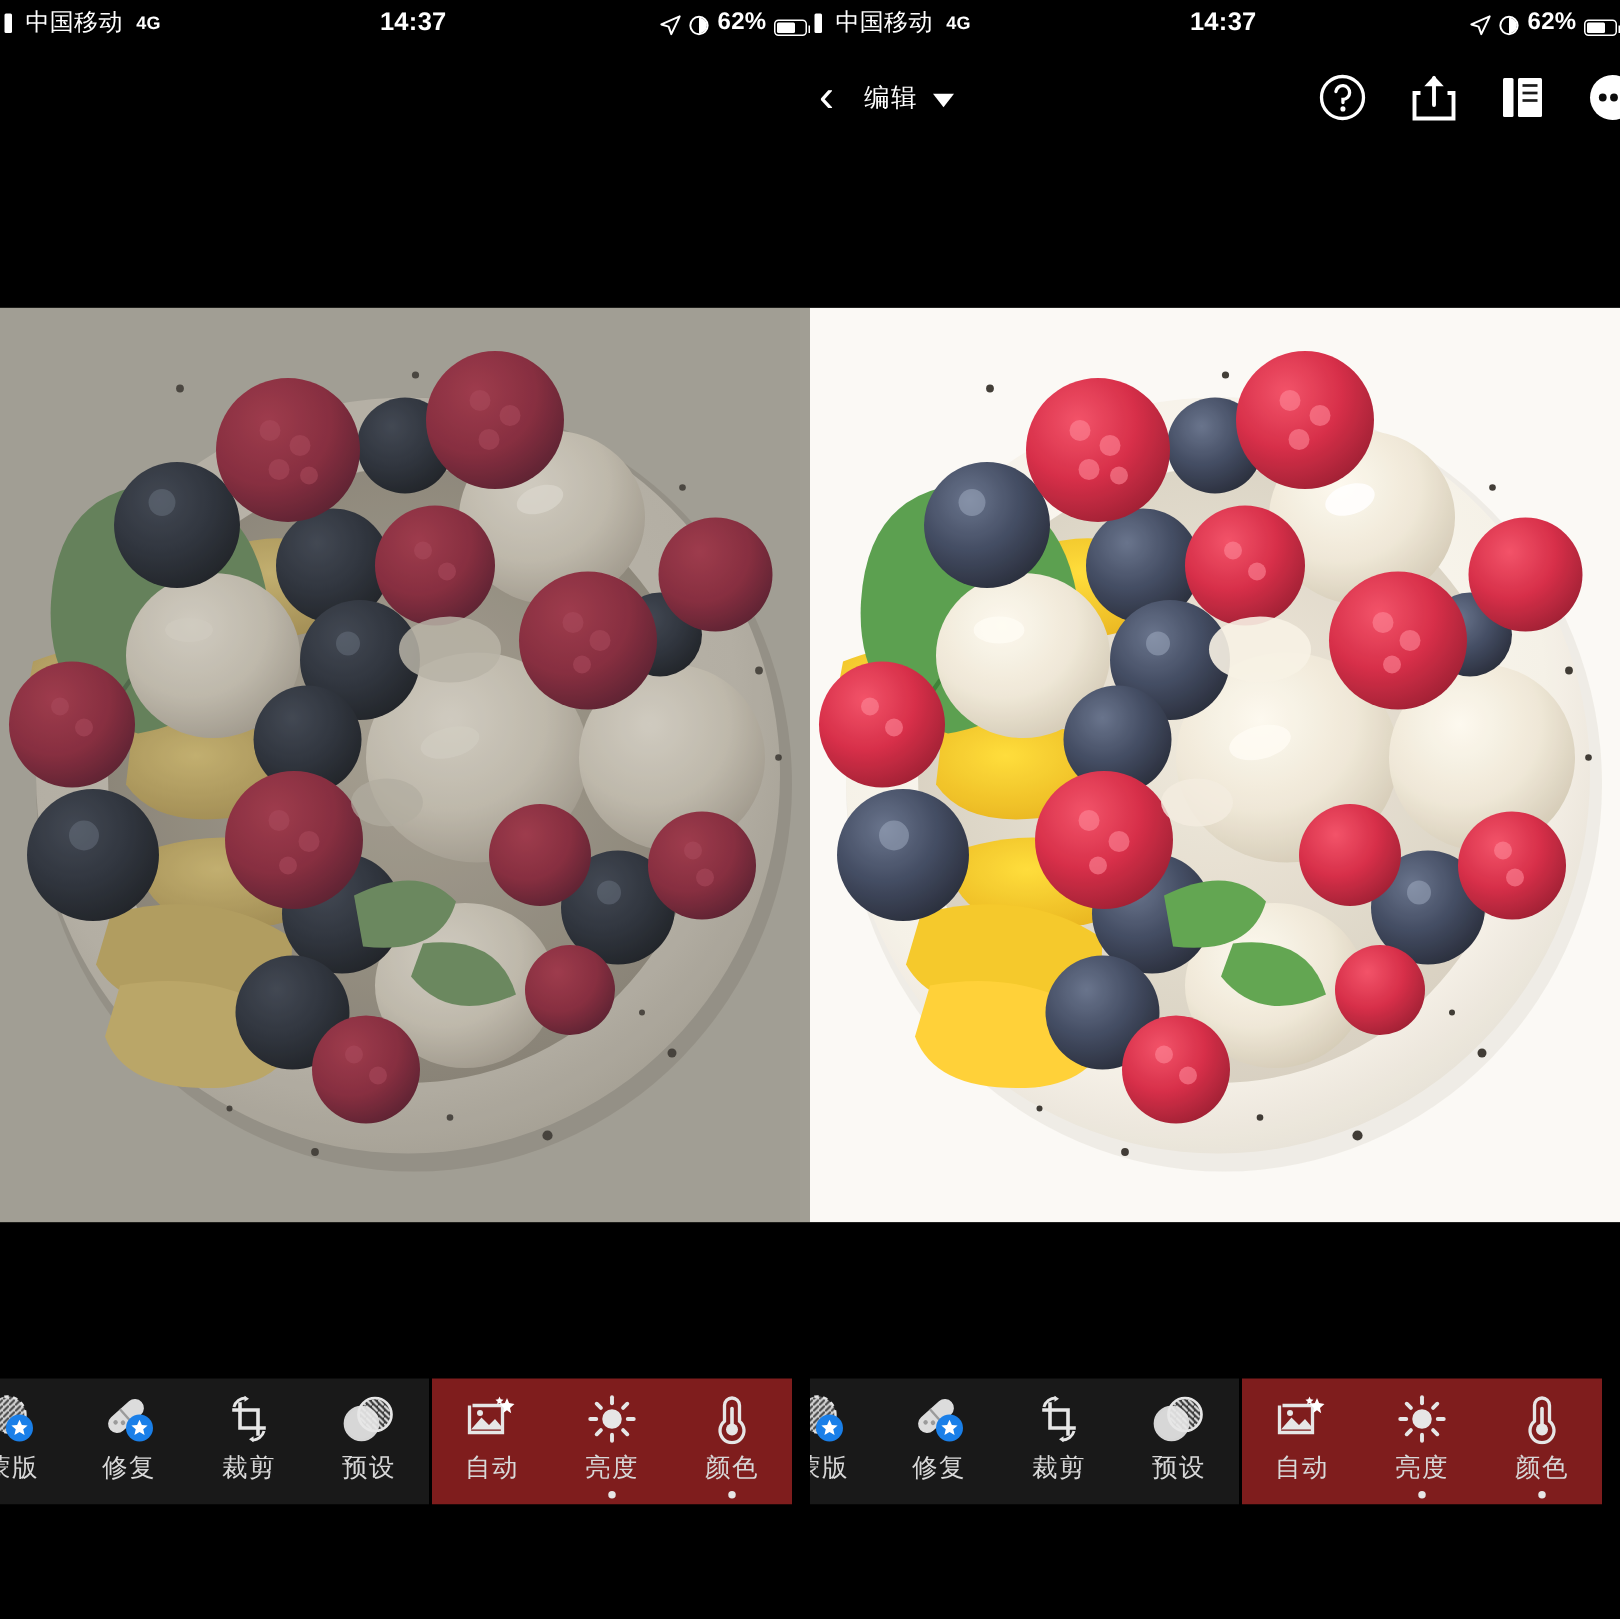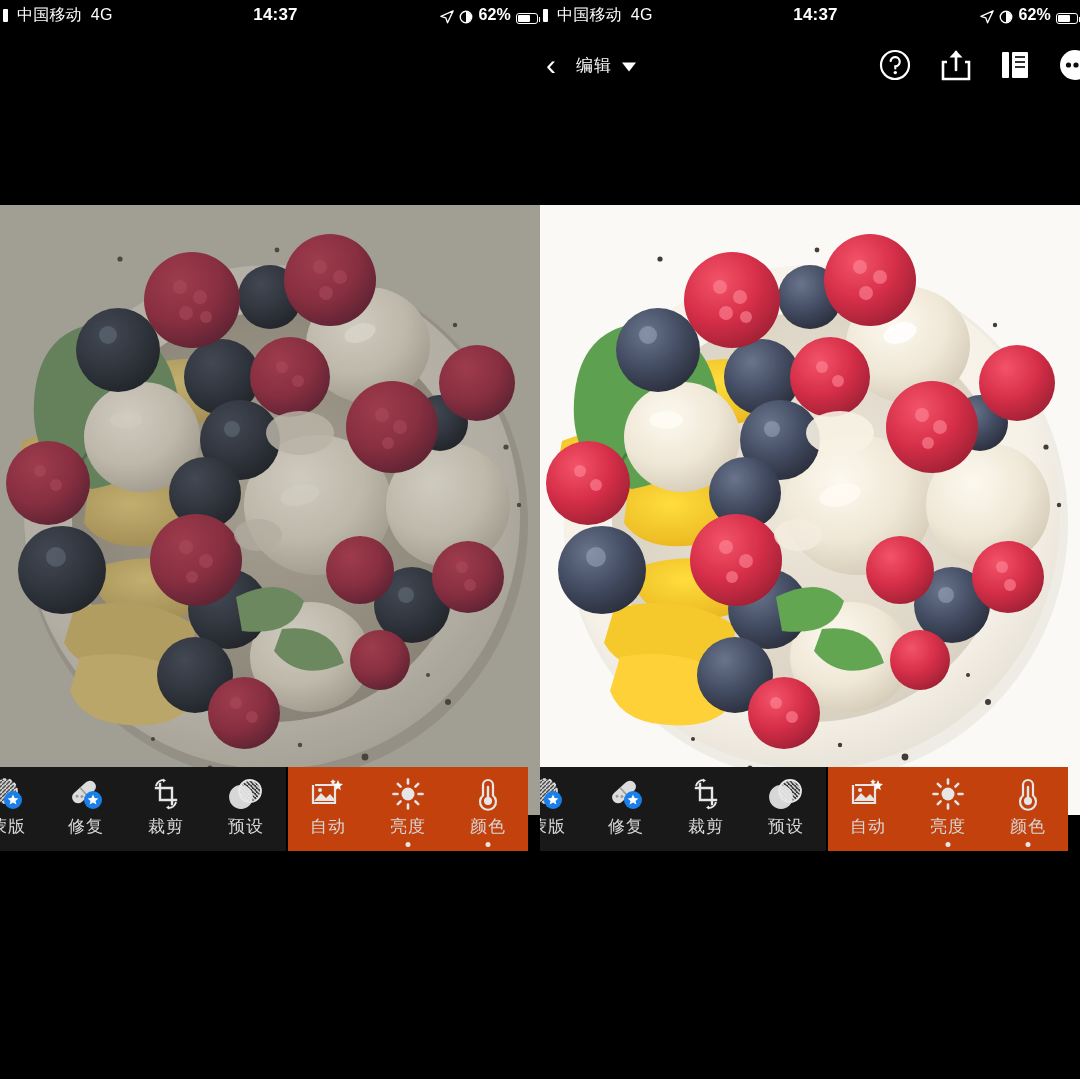--- a/index.html
+++ b/index.html
@@ -7,33 +7,33 @@
   body {
     width:1080px; height:1079px;
     font-family:"Liberation Sans","DejaVu Sans",sans-serif;
     overflow:hidden; position:relative;
   }
 
   
   .stage { position:absolute; inset:0; background:#000; }
 
   
-  .half { position:absolute; top:0; width:540px; height:851px; overflow:hidden; }
+  .half { position:absolute; top:0; width:540px; height:1003px; overflow:hidden; }
   .half-left  { left:0; }
   .half-right { left:540px; }
 
   
   .statusbar {
     position:absolute; top:0; left:0; width:540px; height:30px;
     display:flex; align-items:center; color:#fff; font-size:16px;
     font-weight:600; letter-spacing:.2px;
   }
   .sb-left { display:flex; align-items:center; gap:9px; padding-left:5px; }
   .sb-carrier { font-size:16px; font-weight:500; }
-  .sb-net { font-size:16px; font-weight:400; }
+  .sb-net { font-size:12px; font-weight:700; }
   .sb-mid {
     position:absolute; left:11px; right:0; text-align:center;
     font-size:17px; font-weight:600; pointer-events:none;
   }
   .sb-right {
     position:absolute; right:2px; display:flex; align-items:flex-end; gap:5px;
   }
   .sb-pct { font-size:16px; font-weight:600; }
   .ico-loc { width:14px; height:14px; display:block; }
   .ico-alarm { width:14px; height:14px; display:block; }
@@ -95,21 +95,21 @@
   }
   .photo svg { display:block; width:540px; height:610px; }
 
   
   .toolbar {
     position:absolute; left:0; bottom:0; width:540px; height:84px;
     display:flex; align-items:stretch;
   }
   .tb-panel { display:flex; align-items:stretch; height:100%; }
   .tb-panel.dark  { background:#191919; }
-  .tb-panel.light { background:#c2410c; }
+  .tb-panel.light { background:#7f1d1d; }
   .tb-divider { width:2px; background:#000; height:100%; }
 
   .tool {
     width:80px; display:flex; flex-direction:column; align-items:center;
     justify-content:flex-start; padding-top:8px; position:relative;
   }
   .tool-ico { height:38px; display:flex; align-items:center; justify-content:center; }
   .tool-ico svg { display:block; }
   .tool-label {
     margin-top:2px; color:#d8d8d8; font-size:17px; letter-spacing:1px;

